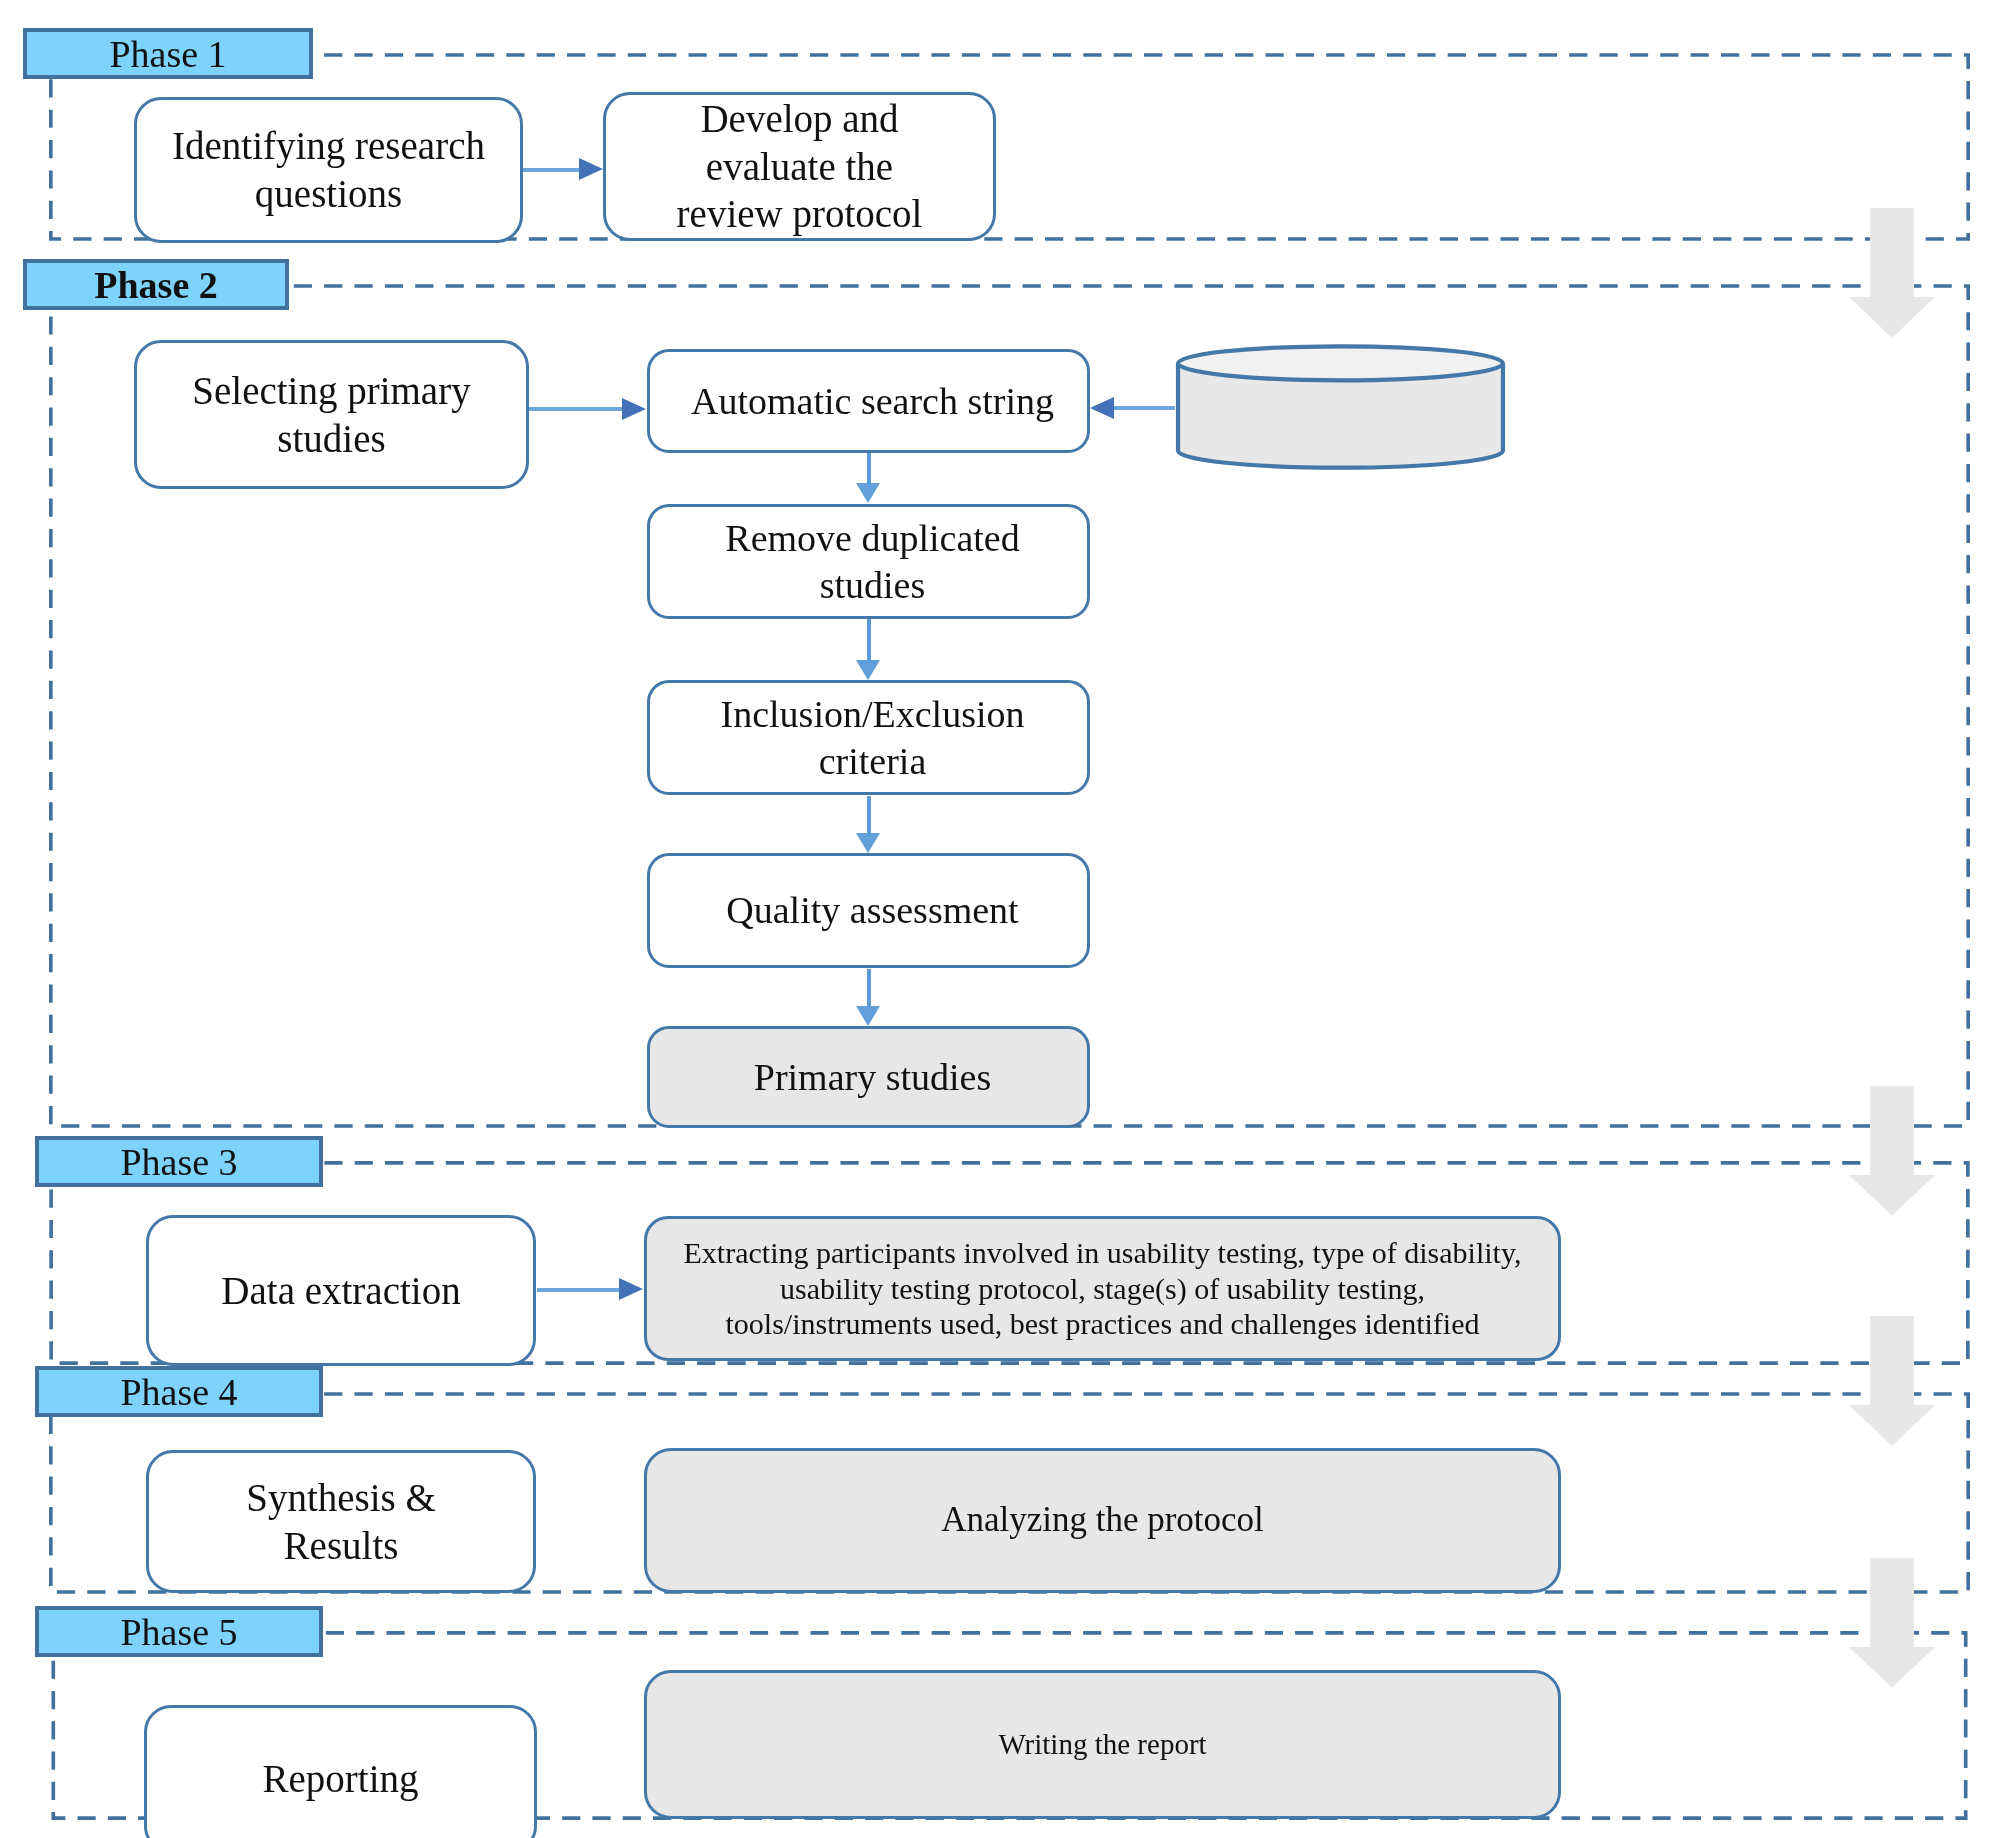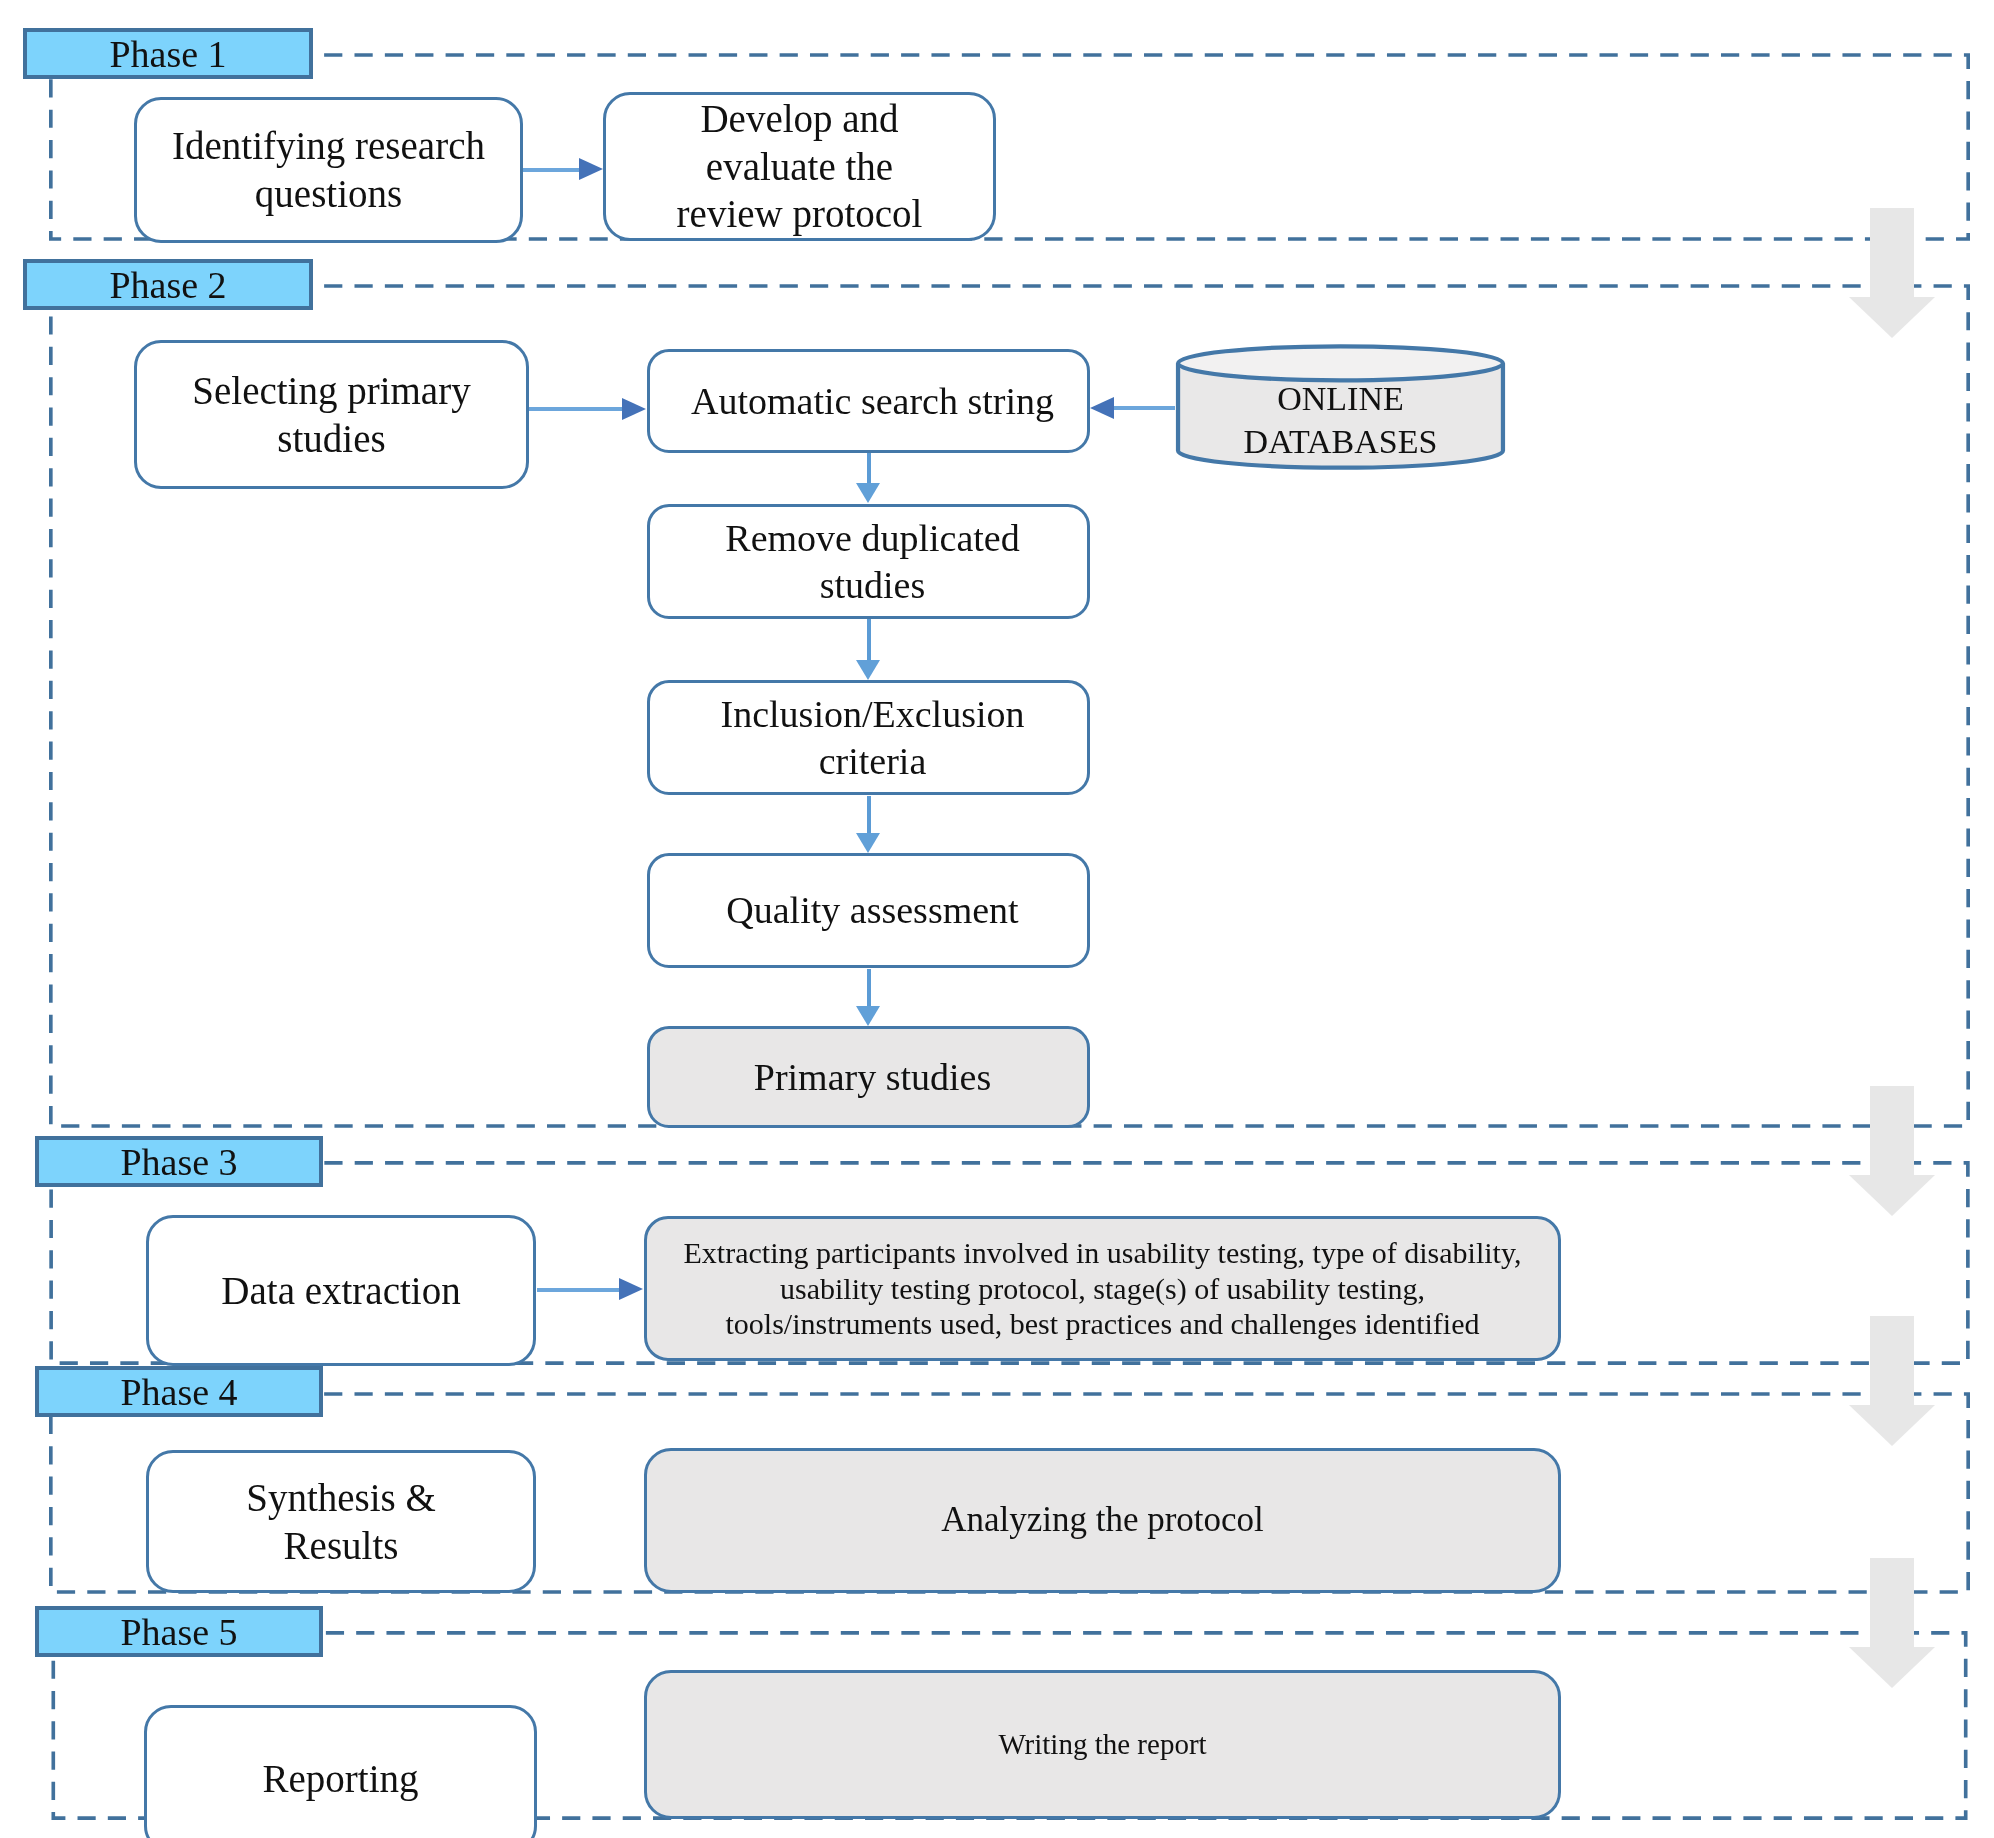--- a/index.html
+++ b/index.html
@@ -71,21 +71,21 @@
   <div class="ba-head"></div>
 </div>
 <div class="bigarrow" style="left:1849px;top:1558px;">
   <div class="ba-stem"></div>
   <div class="ba-head"></div>
 </div>
 
 <div class="plabel" style="left:23px;top:28px;width:290px;">
     <span>Phase 1</span>
   </div>
-<div class="plabel" style="left:23px;top:259px;width:290px;">
+<div class="plabel" style="left:23px;top:259px;width:266px;font-weight:bold;">
     <span>Phase 2</span>
   </div>
 <div class="plabel" style="left:35px;top:1136px;width:288px;">
     <span>Phase 3</span>
   </div>
 <div class="plabel" style="left:35px;top:1366px;width:288px;">
     <span>Phase 4</span>
   </div>
 <div class="plabel" style="left:35px;top:1606px;width:288px;">
     <span>Phase 5</span>
@@ -105,23 +105,20 @@
 </div>
 <div class="box small" style="left:647px;top:349px;width:443px;height:104px;">
   <span>Automatic search string</span>
 </div>
 
 <div class="cyl">
   <svg width="331" height="128" viewBox="0 0 545 210">
     <path d="M5 33 L5 177 A267.5 28 0 0 0 540 177 L540 33" fill="#e9e8e8" stroke="#4478A8" stroke-width="7"></path>
     <ellipse cx="272.5" cy="33" rx="267.5" ry="28" fill="#f2f1f1" stroke="#4478A8" stroke-width="7"></ellipse>
   </svg>
-  <div class="cyl-text">
-      <span>ONLINE DATABASES</span>
-    </div>
 </div>
 
 <div class="hline" style="left:528px;top:407px;width:94px;"></div>
 <div class="tri-r" style="left:622px;top:398px;"></div>
 
 <div class="hline" style="left:1114px;top:406px;width:61px;"></div>
 <div class="tri-l" style="left:1090px;top:397px;"></div>
 
 <div class="box small" style="left:647px;top:504px;width:443px;height:115px;">
   <span style="max-width:316px;">Remove duplicated studies</span>

